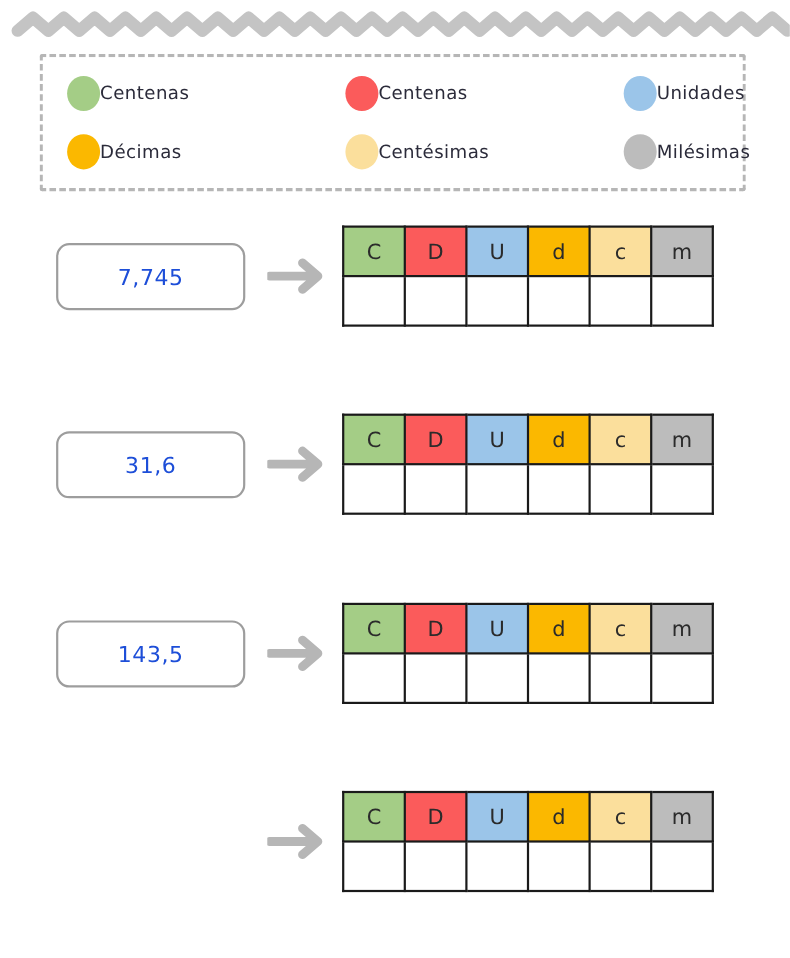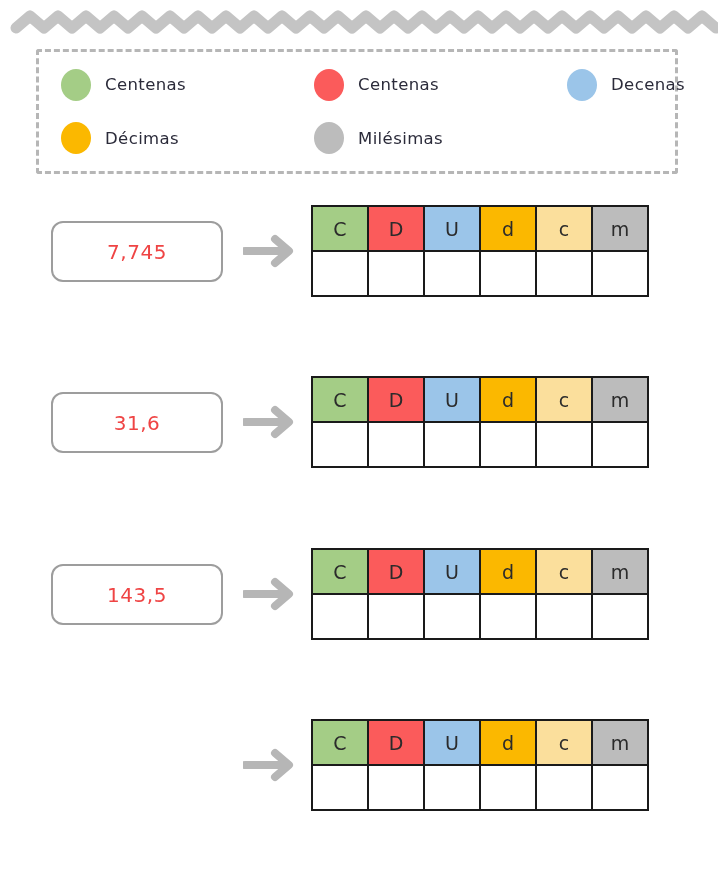--- a/index.html
+++ b/index.html
@@ -41,21 +41,20 @@
     inset: 0;
     display: grid;
     grid-template-columns: 253px 253px auto;
     grid-template-rows: 1fr 1fr;
     align-items: center;
     padding: 6px 0 6px 22px;
   }
   .legend-item {
     display: flex;
     align-items: center;
-    gap: 14px;
   }
   .legend-dot {
     width: 30px;
     height: 32px;
     border-radius: 50%;
     flex: 0 0 auto;
   }
   .legend-label {
     font-size: 16.5px;
     color: #2b2b3a;
@@ -86,21 +85,21 @@
     height: 61px;
     border: 2.5px solid #9d9d9d;
     border-radius: 12px;
     background: #ffffff;
     display: flex;
     align-items: center;
     justify-content: center;
   }
   .value-text {
     font-size: 20px;
-    color: #ef4444;
+    color: #1d4ed8;
     font-family: "DejaVu Sans", sans-serif;
     letter-spacing: 0.5px;
   }
 
   .arrow {
     position: absolute;
     left: 243px;
     top: 28px;
     width: 58px;
     height: 36px;
@@ -153,28 +152,32 @@
       <span class="legend-label">Centenas</span>
     </div>
 
     <div class="legend-item">
       <span class="legend-dot" style="background:#fb5b5b"></span>
       <span class="legend-label">Centenas</span>
     </div>
 
     <div class="legend-item">
       <span class="legend-dot" style="background:#9bc5e9"></span>
-      <span class="legend-label">Decenas</span>
+      <span class="legend-label">Unidades</span>
     </div>
 
     <div class="legend-item">
       <span class="legend-dot" style="background:#fbb800"></span>
       <span class="legend-label">Décimas</span>
     </div>
 
+    <div class="legend-item">
+      <span class="legend-dot" style="background:#fbdf9c"></span>
+      <span class="legend-label">Centésimas</span>
+    </div>
 
     <div class="legend-item">
       <span class="legend-dot" style="background:#bcbcbc"></span>
       <span class="legend-label">Milésimas</span>
     </div>
 
   </div>
 </div>
 
 <div class="row r0">

